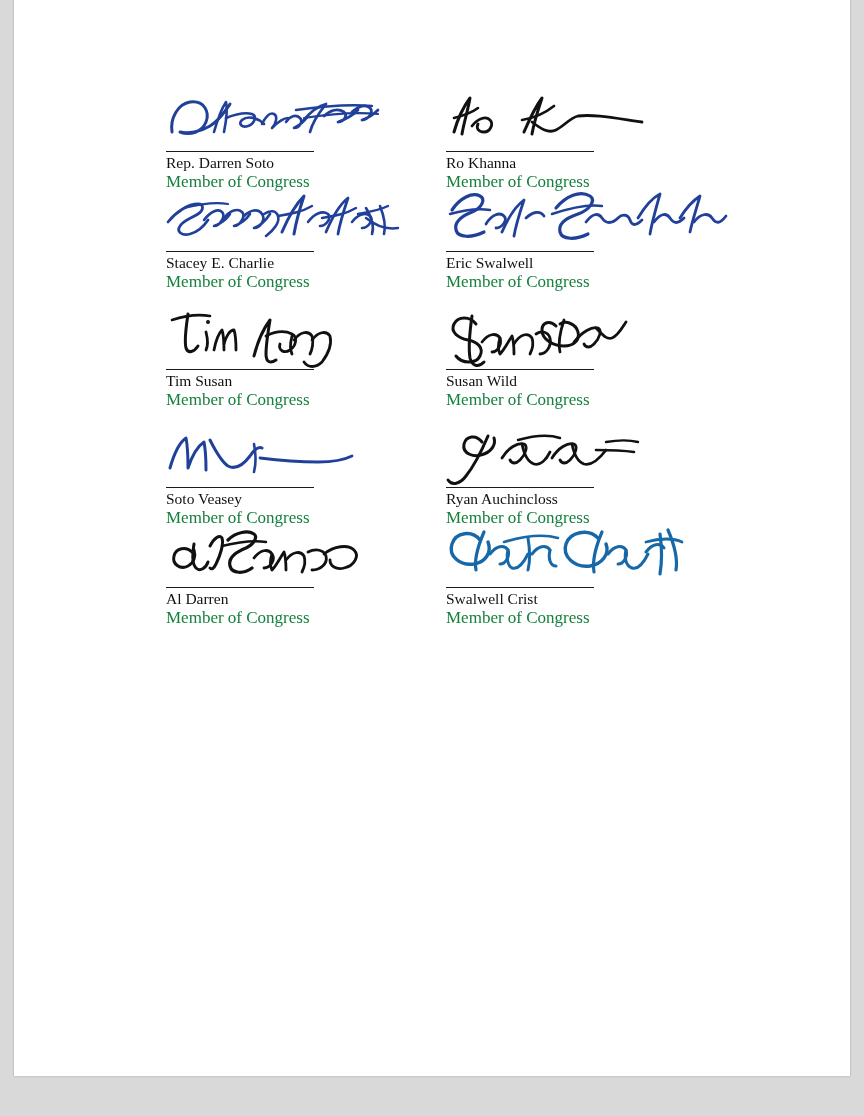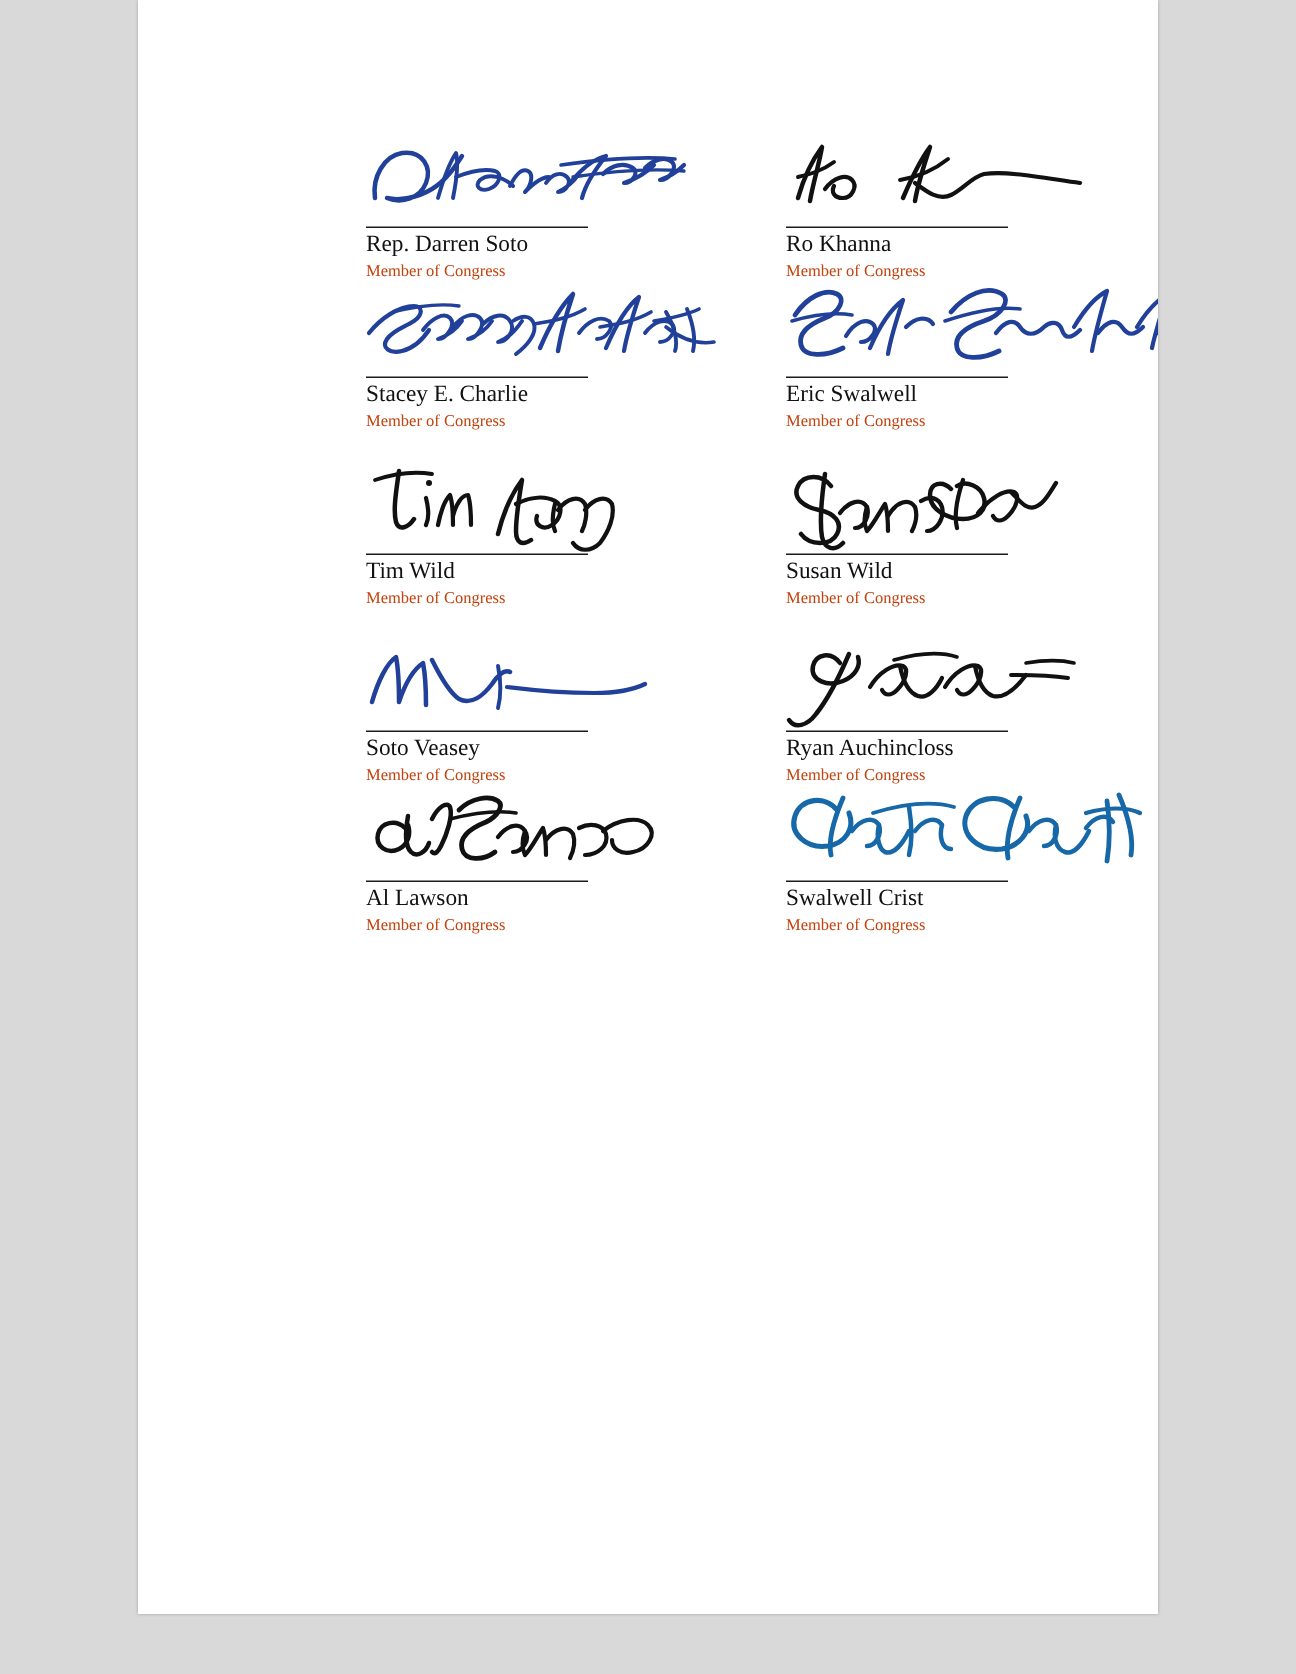--- a/index.html
+++ b/index.html
@@ -7,21 +7,21 @@
     padding: 0;
     background: #d9d9d9;
   }
   body {
     width: 864px;
     height: 1116px;
     font-family: "Liberation Serif", serif;
   }
   #page {
     position: relative;
-    width: 680px;
+    width: 836px;
     height: 1076px;
     margin: 0 auto;
     background: #ffffff;
     box-shadow: 0 0 2px rgba(0,0,0,0.25);
     overflow: hidden;
   }
   .signature-grid {
     position: absolute;
     left: 152px;
     top: 92px;
@@ -65,23 +65,23 @@
     bottom: 20px;
     font-size: 15.5px;
     line-height: 19px;
     color: #111111;
     white-space: nowrap;
   }
   .sig-title {
     position: absolute;
     left: 0;
     bottom: 1px;
-    font-size: 11px;
+    font-size: 17px;
     line-height: 19px;
-    color: #c2410c;
+    color: #15803d;
     white-space: nowrap;
   }
   .sig-block.tall { height: 118px; }
 </style>
 </head>
 <body>
 
 <div id="page">
 
   <div class="signature-grid">
@@ -202,21 +202,21 @@
                 <path d="M58,38 C60,30 64,24 68,24 C70,30 70,38 70,44" stroke-width="2.8"></path>
                 <path d="M88,50 C92,34 98,22 104,14 C102,26 100,38 100,48 C100,56 104,58 110,54" stroke-width="3"></path>
                 <path d="M100,30 C108,26 118,24 126,28 C132,31 130,40 124,44 C118,48 112,44 114,38" stroke-width="2.8"></path>
                 <path d="M126,30 C124,38 124,44 126,48" stroke-width="2.8"></path>
                 <path d="M128,34 C134,26 142,24 146,30 C148,36 146,44 144,48" stroke-width="2.8"></path>
                 <path d="M146,34 C152,26 160,24 164,30 C166,38 162,48 156,56 C150,62 142,62 138,56" stroke-width="2.8"></path>
               </g>
             </svg>
           </div>
           <div class="sig-rule"></div>
-          <div class="sig-name">Tim Wild</div>
+          <div class="sig-name">Tim Susan</div>
           <div class="sig-title">Member of Congress</div>
         </div>
       </div>
       <div class="sig-col">
         <div class="sig-block tall">
           <div class="sig-mark">
             <svg width="300" height="62" viewBox="0 0 300 62">
               <g fill="none" stroke="#111111" stroke-linecap="round" stroke-linejoin="round">
                 <path d="M30,18 C24,10 12,10 8,18 C4,26 12,32 22,34 C32,36 38,42 34,50 C30,58 16,58 10,50" stroke-width="3"></path>
                 <path d="M26,10 C24,24 22,40 24,52 C26,60 32,62 38,56" stroke-width="3"></path>
@@ -293,21 +293,21 @@
                 <path d="M56,22 C72,18 88,16 100,18" stroke-width="2.4"></path>
                 <path d="M88,34 C94,26 102,24 106,30 C110,36 104,44 98,44" stroke-width="2.8"></path>
                 <path d="M106,30 C104,36 104,42 106,46 C110,42 114,34 118,28 C120,34 120,42 120,46" stroke-width="2.8"></path>
                 <path d="M120,36 C126,28 134,26 138,32 C140,38 138,44 136,48" stroke-width="2.8"></path>
                 <path d="M142,28 C150,24 158,26 160,32 C162,40 154,46 146,46" stroke-width="2.8"></path>
                 <path d="M158,30 C168,22 182,20 188,26 C194,32 188,42 178,44 C170,46 164,42 164,36" stroke-width="2.8"></path>
               </g>
             </svg>
           </div>
           <div class="sig-rule"></div>
-          <div class="sig-name">Al Lawson</div>
+          <div class="sig-name">Al Darren</div>
           <div class="sig-title">Member of Congress</div>
         </div>
       </div>
       <div class="sig-col">
         <div class="sig-block">
           <div class="sig-mark">
             <svg width="300" height="62" viewBox="0 0 300 62">
               <g fill="none" stroke="#1668a8" stroke-linecap="round" stroke-linejoin="round">
                 <path d="M34,16 C26,6 10,8 6,20 C2,32 14,42 28,40 C40,38 46,28 42,18" stroke-width="3.4"></path>
                 <path d="M38,8 C32,22 28,36 30,46" stroke-width="3.2"></path>

